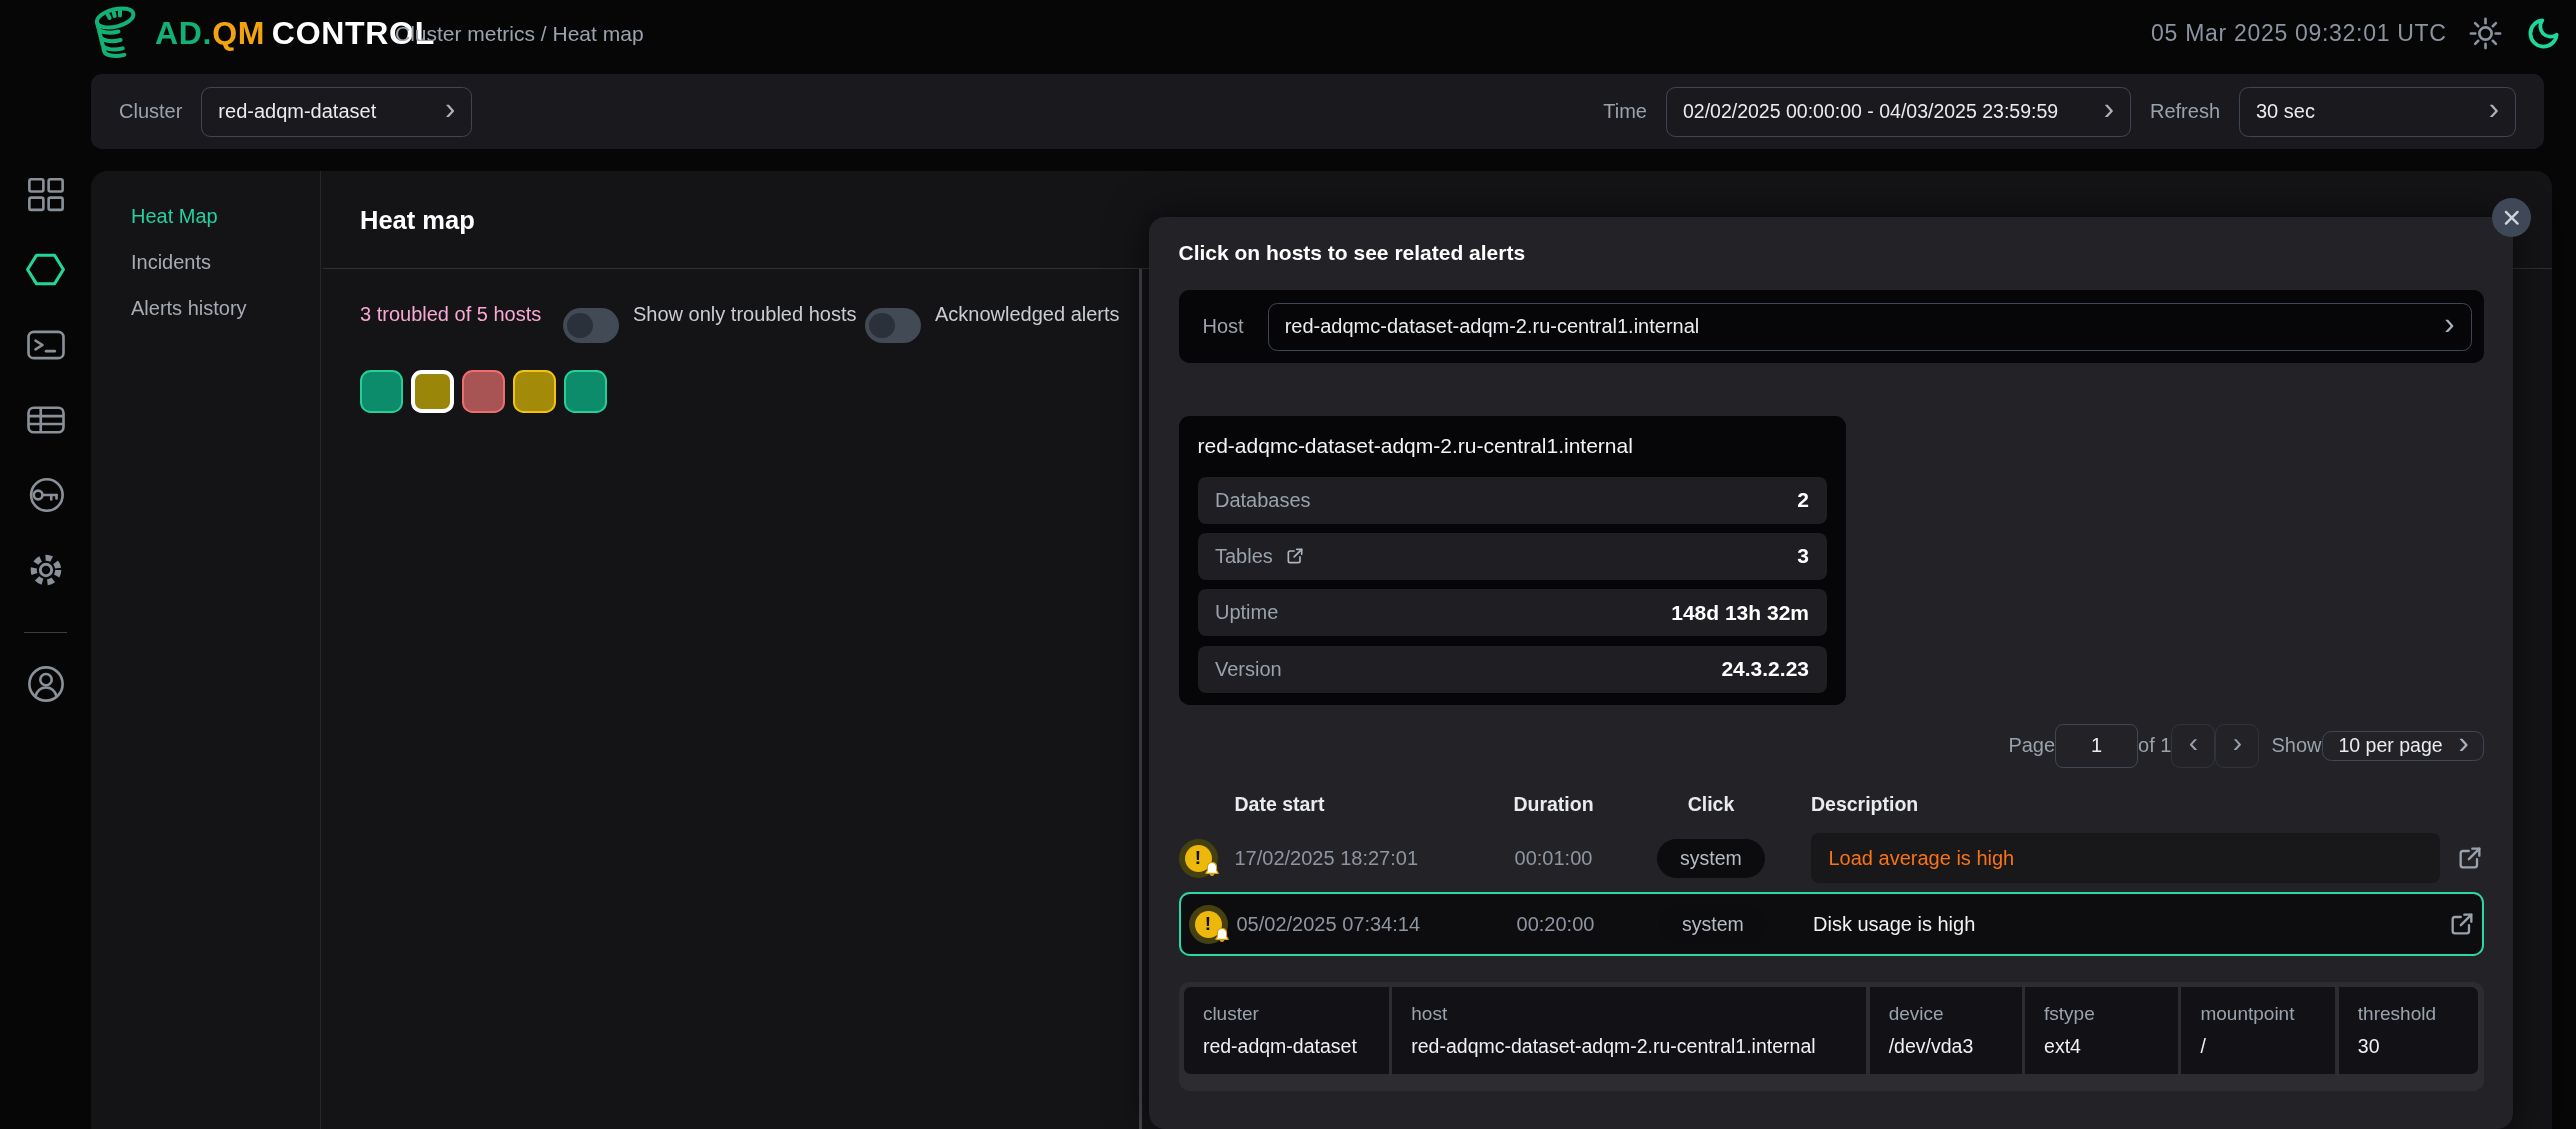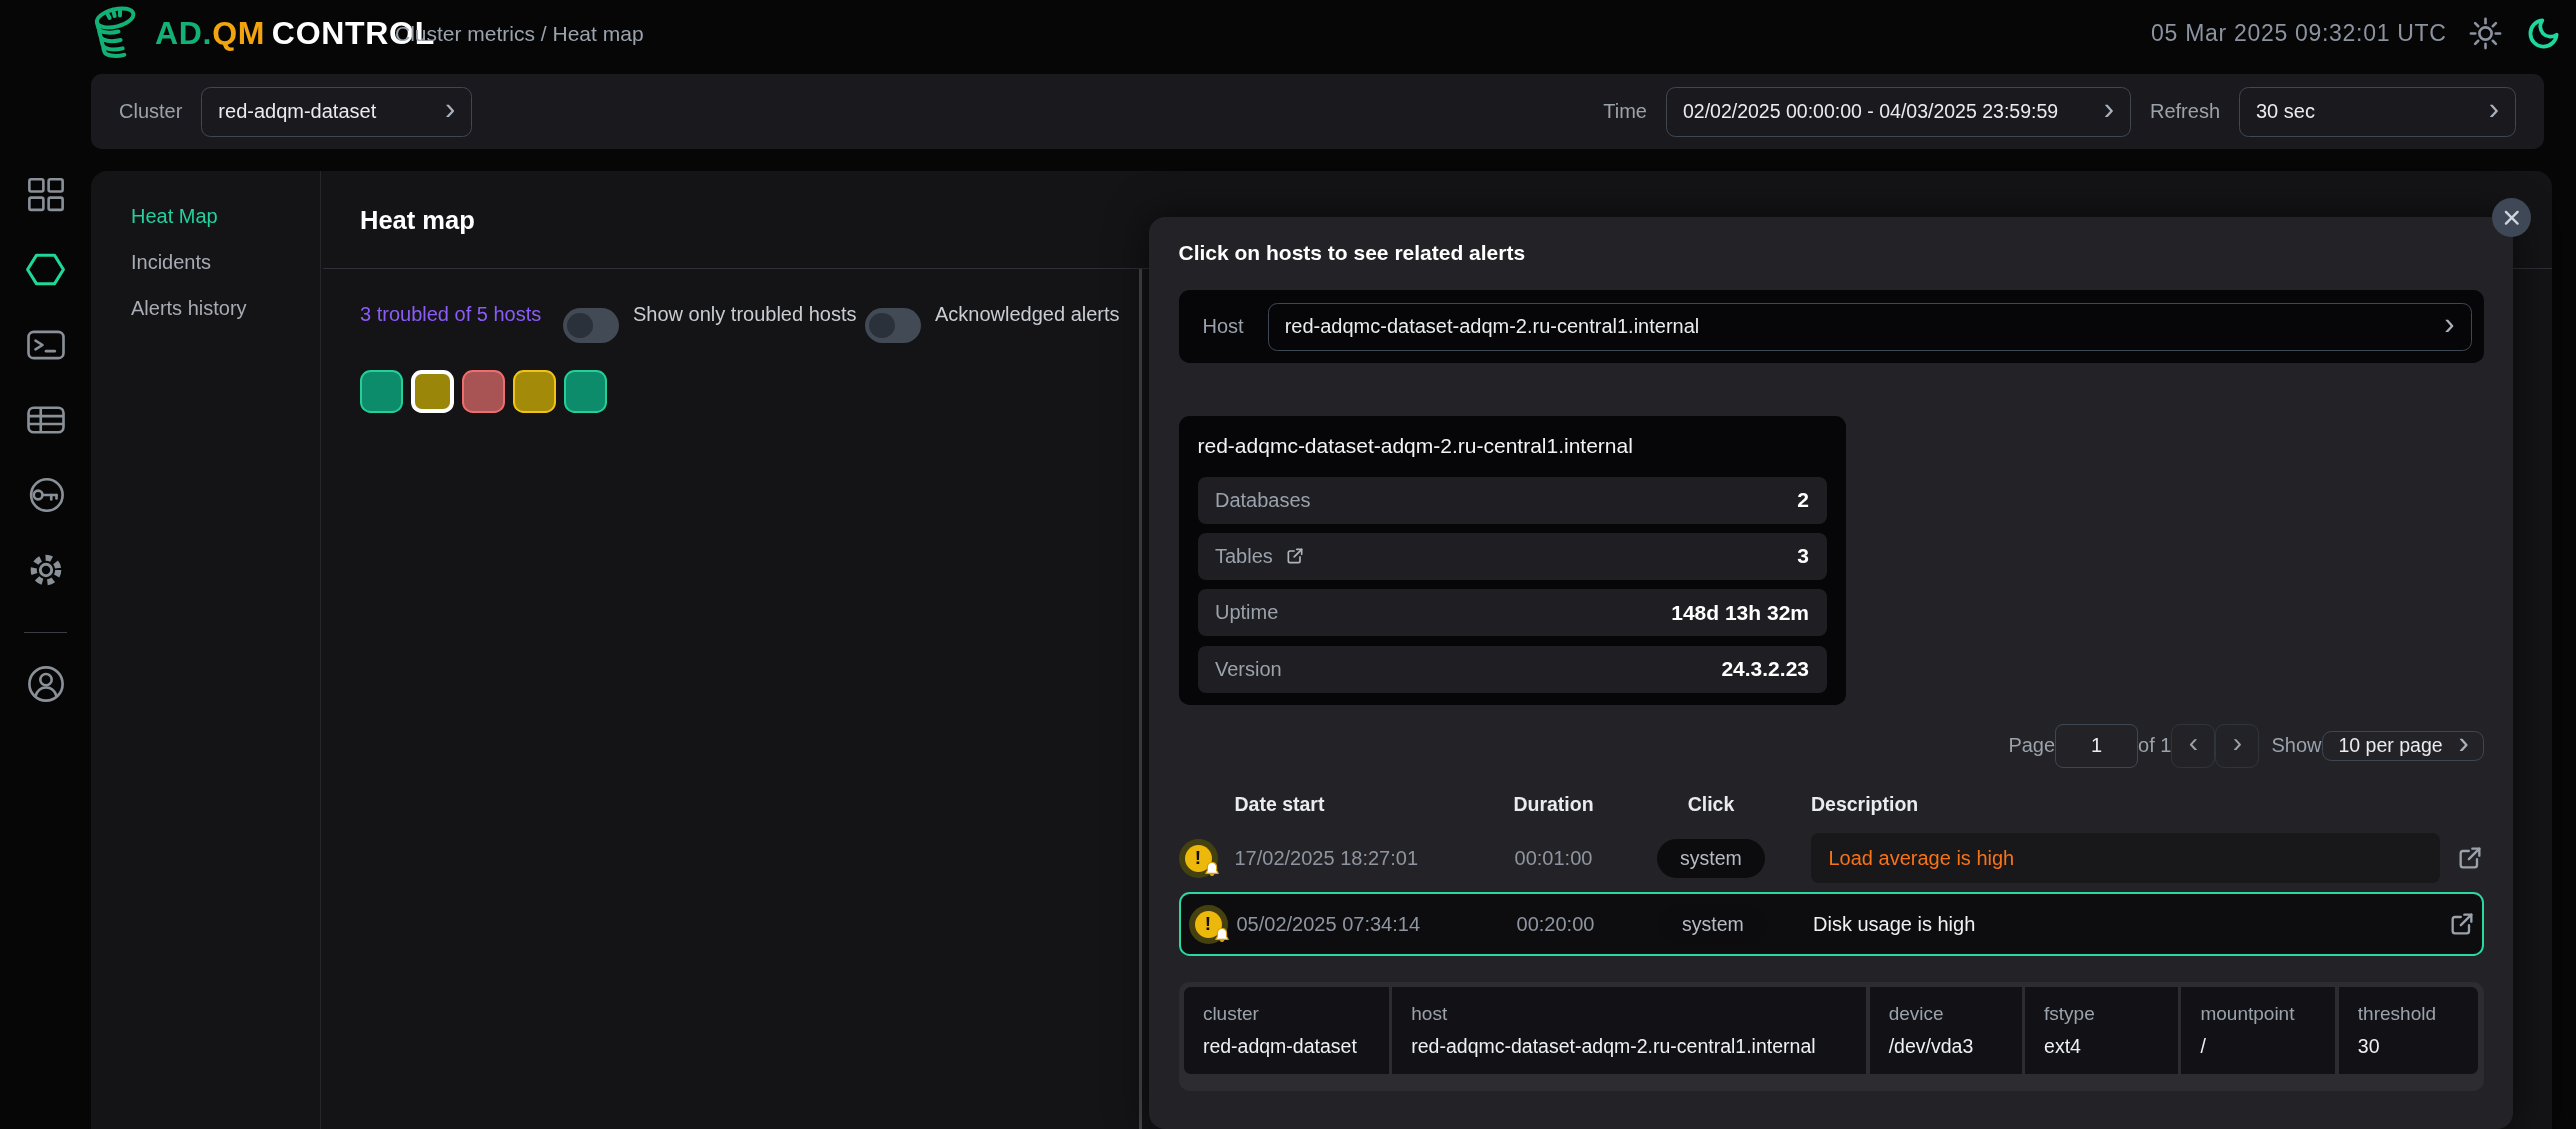--- a/index.html
+++ b/index.html
@@ -49,21 +49,21 @@
     background:#141417; border-radius:16px 16px 0 0; }
   .nav-col { position:absolute; left:0; top:0; width:230px; height:100%;
     border-right:1.3px solid #26262b; padding:32px 0 0 40px; display:flex; flex-direction:column; gap:19px; }
   .nav-item { font-size:20px; color:#a7abb3; line-height:27px; cursor:pointer; }
   .nav-item.active { color:#25d09e; }
 
   .heat-content { position:absolute; left:232px; right:0; top:0; bottom:0; }
   .heat-title { position:absolute; left:37px; top:35px; font-size:25.5px; font-weight:bold; color:#ffffff; }
   .heat-divider { position:absolute; left:0; right:0; top:97px; height:1.3px; background:#2d3036; }
   .troubled-text { position:absolute; left:37px; top:129px; width:195px;
-    font-size:20px; line-height:29.5px; color:#8b5cf6; }
+    font-size:20px; line-height:29.5px; color:#f9a8d4; }
   .toggle { position:absolute; width:56px; height:35px; border-radius:17.5px; background:#414a55; cursor:pointer; }
   .toggle .knob { position:absolute; left:4px; top:4.7px; width:25.5px; height:25.5px; border-radius:50%; background:#2b313a; }
   .toggle-label { position:absolute; top:129px; font-size:20px; line-height:29.5px; color:#c9cdd2; }
   .tiles { position:absolute; left:37px; top:199px; display:flex; gap:8px; align-items:center; }
   .tile { width:43px; height:43px; border-radius:10.7px; cursor:pointer; }
   .tile-ok { background:#0d8c6c; border:2.7px solid #25cf95; }
   .tile-warn { background:#a38a08; border:2.7px solid #f2c411; }
   .tile-warn-dim { background:#9a8609; border:2.7px solid #9a8609; }
   .tile-crit { background:#a85454; border:2.7px solid #ef6d6d; }
   .tile.selected { border:4.7px solid #ffffff; }

